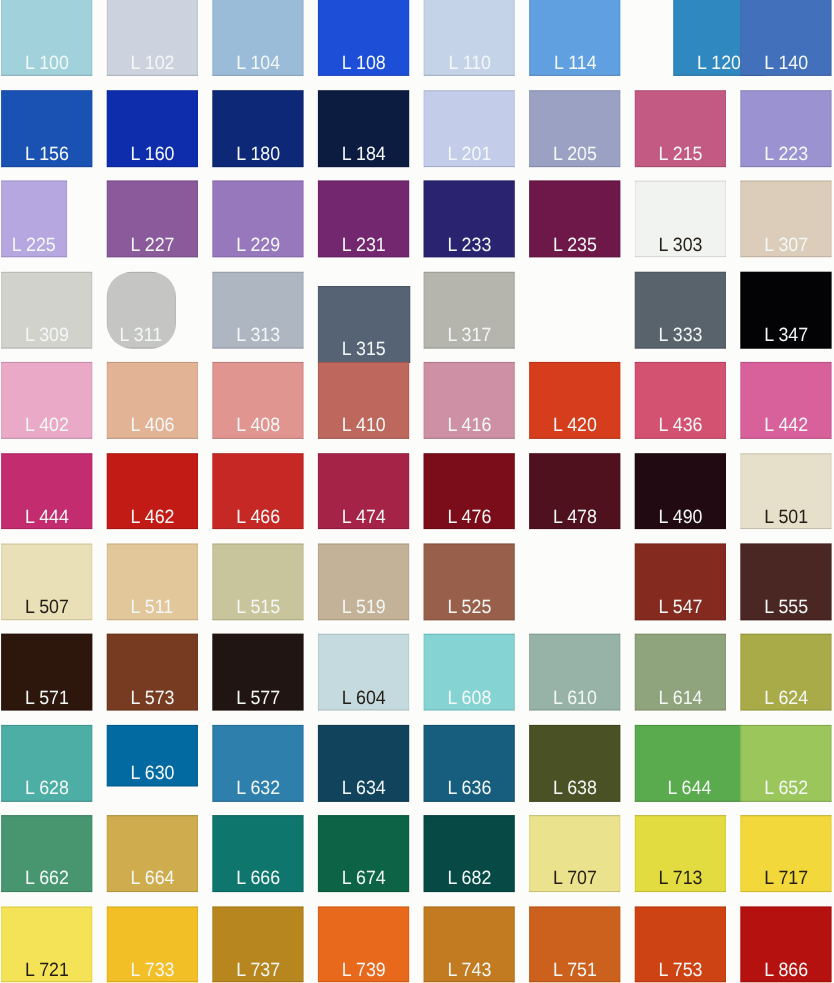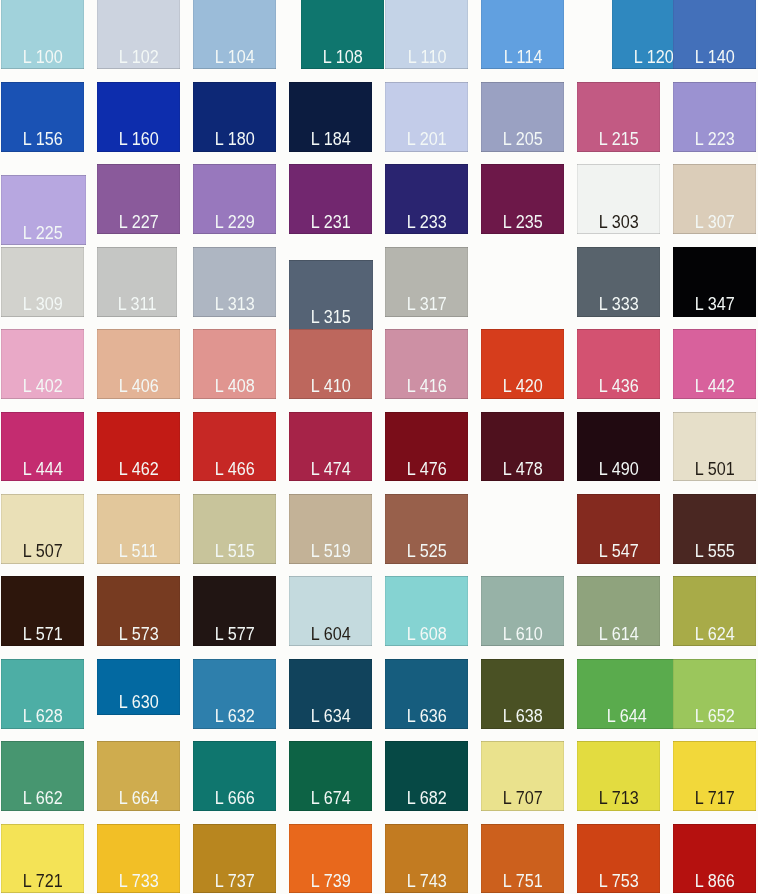--- a/index.html
+++ b/index.html
@@ -47,21 +47,21 @@
       <span class="swatch-label"><span>L 100</span></span>
     </div>
     <div class="swatch t-light row-first" style="left: 96.7px; top: -0.4px; width: 83.2px; height: 69.8px; background: rgb(204, 211, 223);">
       <div class="swatch-shade"></div>
       <span class="swatch-label"><span>L 102</span></span>
     </div>
     <div class="swatch t-light row-first" style="left: 192.8px; top: -0.4px; width: 83.2px; height: 69.8px; background: rgb(155, 188, 217);">
       <div class="swatch-shade"></div>
       <span class="swatch-label"><span>L 104</span></span>
     </div>
-    <div class="swatch t-light row-first" style="left: 288.9px; top: -0.4px; width: 83.2px; height: 69.8px; background: #0f766e; margin-left: 12px;">
+    <div class="swatch t-light row-first" style="left: 288.9px; top: -0.4px; width: 83.2px; height: 69.8px; background: #1d4ed8;">
       <div class="swatch-shade"></div>
       <span class="swatch-label"><span>L 108</span></span>
     </div>
     <div class="swatch t-light row-first" style="left: 385px; top: -0.4px; width: 83.2px; height: 69.8px; background: rgb(196, 211, 231);">
       <div class="swatch-shade"></div>
       <span class="swatch-label"><span>L 110</span></span>
     </div>
     <div class="swatch t-light row-first" style="left: 481.1px; top: -0.4px; width: 83.2px; height: 69.8px; background: rgb(97, 160, 224);">
       <div class="swatch-shade"></div>
       <span class="swatch-label"><span>L 114</span></span>
@@ -99,21 +99,21 @@
       <span class="swatch-label"><span>L 205</span></span>
     </div>
     <div class="swatch t-light" style="left: 577.2px; top: 82px; width: 83.2px; height: 69.8px; background: rgb(194, 90, 131);">
       <div class="swatch-shade"></div>
       <span class="swatch-label"><span>L 215</span></span>
     </div>
     <div class="swatch t-light" style="left: 673.3px; top: 82px; width: 83.2px; height: 69.8px; background: rgb(155, 146, 209);">
       <div class="swatch-shade"></div>
       <span class="swatch-label"><span>L 223</span></span>
     </div>
-    <div class="swatch t-light" style="left: 0.6px; top: 164.4px; width: 85px; height: 69.8px; background: rgb(183, 167, 224); margin-top: 11px;">
+    <div class="swatch t-light" style="left: 0.6px; top: 164.4px; width: 60px; height: 69.8px; background: rgb(183, 167, 224);">
       <div class="swatch-shade"></div>
       <span class="swatch-label"><span>L 225</span></span>
     </div>
     <div class="swatch t-light" style="left: 96.7px; top: 164.4px; width: 83.2px; height: 69.8px; background: rgb(138, 90, 155);">
       <div class="swatch-shade"></div>
       <span class="swatch-label"><span>L 227</span></span>
     </div>
     <div class="swatch t-light" style="left: 192.8px; top: 164.4px; width: 83.2px; height: 69.8px; background: rgb(152, 120, 189);">
       <div class="swatch-shade"></div>
       <span class="swatch-label"><span>L 229</span></span>
@@ -135,21 +135,21 @@
       <span class="swatch-label"><span>L 303</span></span>
     </div>
     <div class="swatch t-light" style="left: 673.3px; top: 164.4px; width: 83.2px; height: 69.8px; background: rgb(219, 205, 185);">
       <div class="swatch-shade"></div>
       <span class="swatch-label"><span>L 307</span></span>
     </div>
     <div class="swatch t-light" style="left: 0.6px; top: 246.8px; width: 83.2px; height: 69.8px; background: rgb(210, 210, 205);">
       <div class="swatch-shade"></div>
       <span class="swatch-label"><span>L 309</span></span>
     </div>
-    <div class="swatch t-light" style="left: 96.7px; top: 246.8px; width: 80px; height: 69.8px; background: rgb(197, 198, 196);">
+    <div class="swatch t-light" style="left: 96.7px; top: 246.8px; width: 63px; height: 69.8px; background: rgb(197, 198, 196); border-radius: 23px;">
       <div class="swatch-shade"></div>
       <span class="swatch-label"><span>L 311</span></span>
     </div>
     <div class="swatch t-light" style="left: 192.8px; top: 246.8px; width: 83.2px; height: 69.8px; background: rgb(174, 182, 194);">
       <div class="swatch-shade"></div>
       <span class="swatch-label"><span>L 313</span></span>
     </div>
     <div class="swatch t-light" style="left: 288.9px; top: 260px; width: 84px; height: 69.8px; background: rgb(85, 99, 117);">
       <div class="swatch-shade"></div>
       <span class="swatch-label"><span>L 315</span></span>

